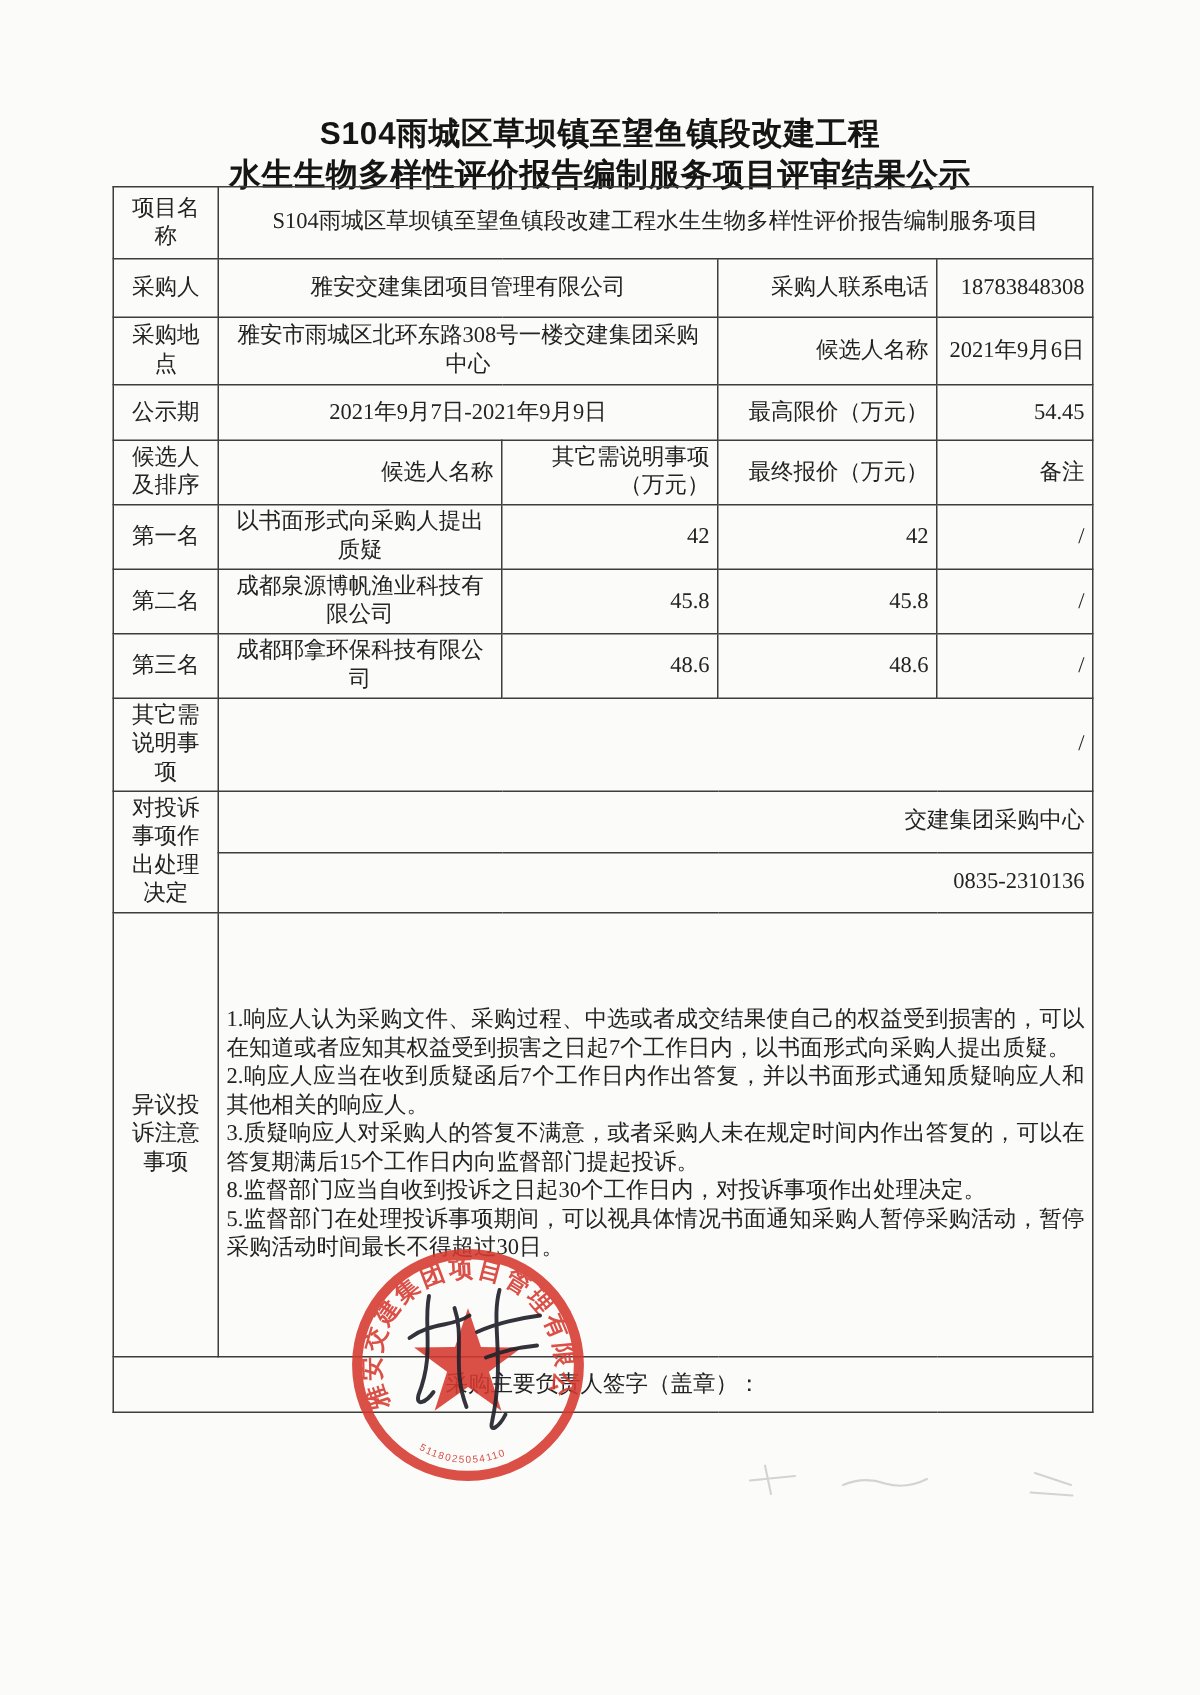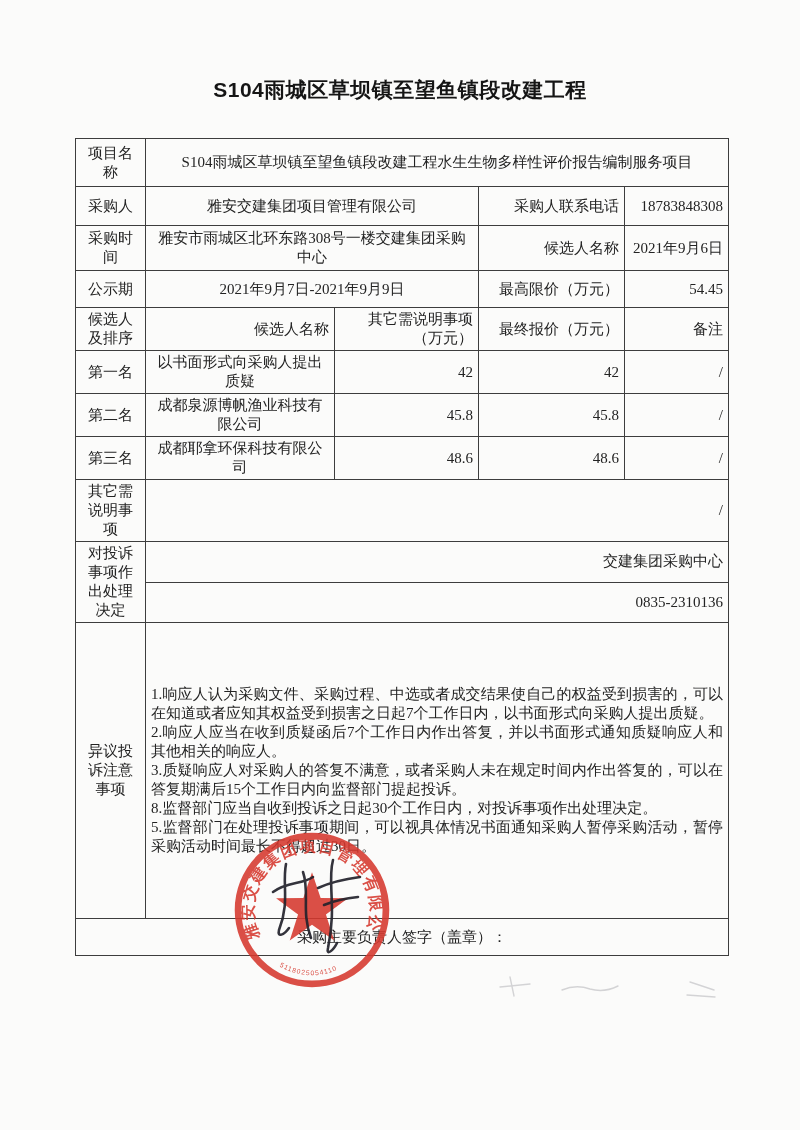--- a/index.html
+++ b/index.html
@@ -1,41 +1,42 @@
 <!DOCTYPE html>
 <html><head>
 <meta charset="utf-8">
 <style>
   html,body{margin:0;padding:0;}
   body{background:#e8e8e8;font-family:"Liberation Serif","DejaVu Serif",serif;}
   .page{position:relative;width:800px;height:1130px;background:#fbfbfa;margin:0 auto;overflow:hidden;color:#222;}
   .title{position:absolute;top:76px;left:0;width:100%;text-align:center;
          font-family:"Liberation Sans","DejaVu Sans",sans-serif;
          font-weight:bold;font-size:21px;line-height:27px;color:#151515;letter-spacing:.5px;}
-  table.doc{position:absolute;left:75px;top:138px;width:653px;border-collapse:collapse;table-layout:fixed;}
+  table.doc{position:absolute;left:75px;top:124px;width:653px;border-collapse:collapse;table-layout:fixed;}
   table.doc td{border:1.5px solid #3d3d3d;font-size:15px;line-height:19px;color:#232323;
                padding:2px 5px;vertical-align:middle;word-break:break-all;}
   td.lab{text-align:center;padding:2px 3px;}
   td.c{text-align:right;}
   td.l{text-align:center;}
   td.top{vertical-align:top;padding-top:8px;}
   td.obj{padding:6px 10px;text-align:justify;line-height:20px;}
   td.obj .oi{margin:0;}
   .sigrow td{padding-left:6px;}
   .stamp{position:absolute;left:228px;top:826px;width:168px;height:168px;pointer-events:none;opacity:.88;}
   .sig{position:absolute;left:266px;top:850px;width:116px;height:112px;pointer-events:none;}
   .noise{position:absolute;left:478px;top:968px;width:252px;height:44px;pointer-events:none;opacity:.55;}
 </style>
 </head>
 <body>
 
 <div class="page">
 
   <div class="title">
     <div>S104雨城区草坝镇至望鱼镇段改建工程</div>
+    <div>水生生物多样性评价报告编制服务项目评审结果公示</div>
   </div>
 
   <table class="doc">
     <colgroup>
       <col style="width:70px">
         <col style="width:189px">
         <col style="width:144px">
       <col style="width:146px">
         <col style="width:104px">
     </colgroup>
@@ -47,21 +48,21 @@
     </tr>
 
     <tr style="height:39px">
       <td class="lab">采购人</td>
       <td class="l" colspan="2">雅安交建集团项目管理有限公司</td>
       <td class="c">采购人联系电话</td>
       <td class="c">18783848308</td>
     </tr>
 
     <tr style="height:45px">
-      <td class="lab">采购时间</td>
+      <td class="lab">采购地点</td>
       <td class="l" colspan="2">雅安市雨城区北环东路308号一楼交建集团采购中心</td>
       <td class="c">候选人名称</td>
       <td class="c">2021年9月6日</td>
     </tr>
 
     <tr style="height:37px">
       <td class="lab">公示期</td>
       <td class="l" colspan="2">2021年9月7日-2021年9月9日</td>
       <td class="c">最高限价（万元）</td>
       <td class="c">54.45</td>

